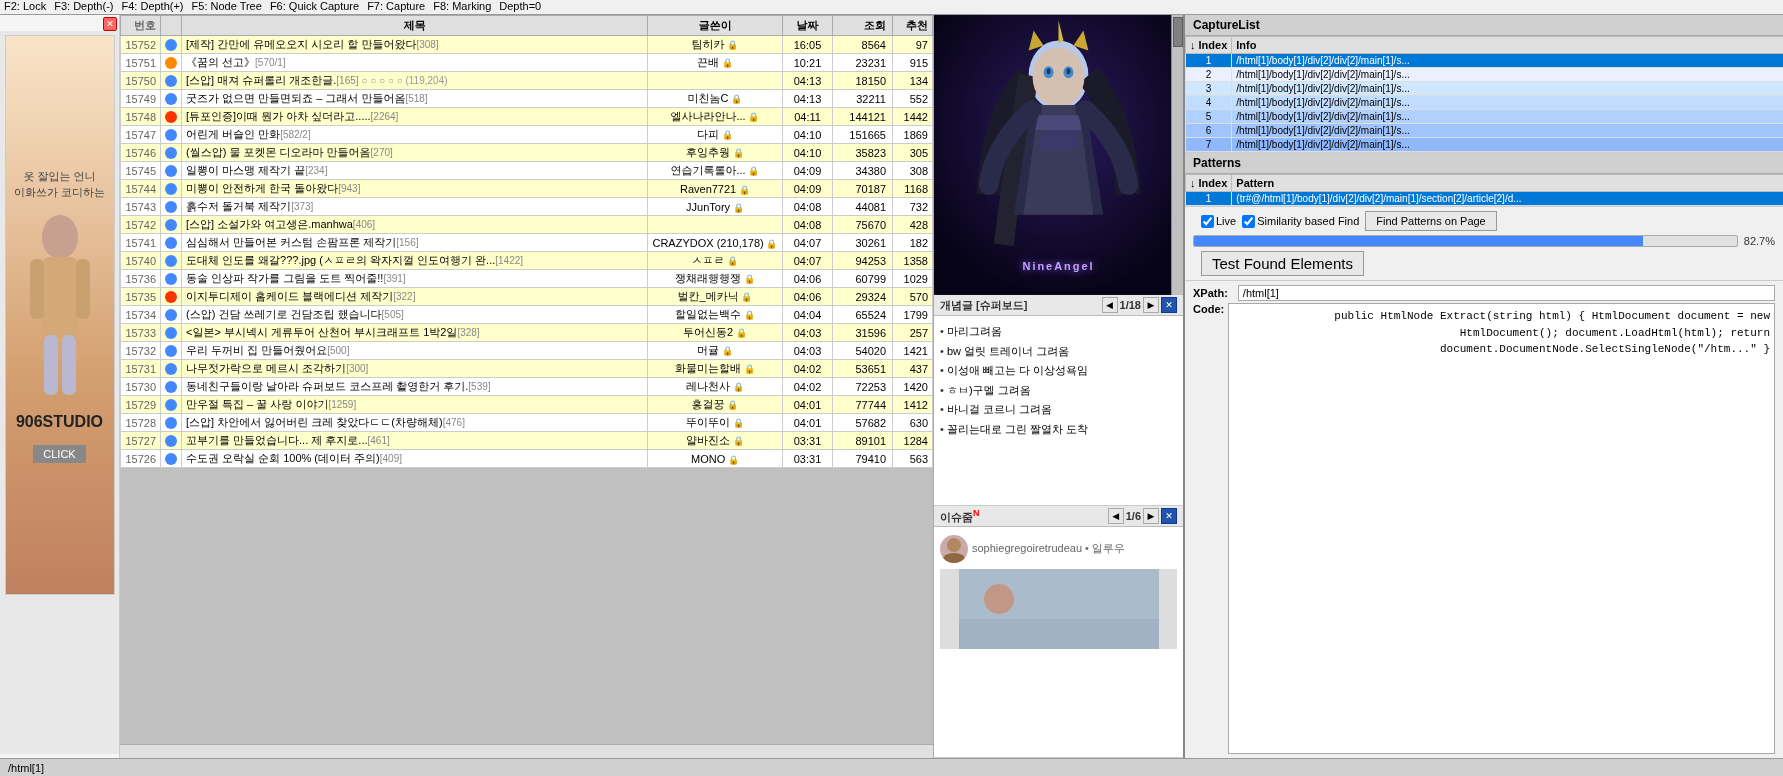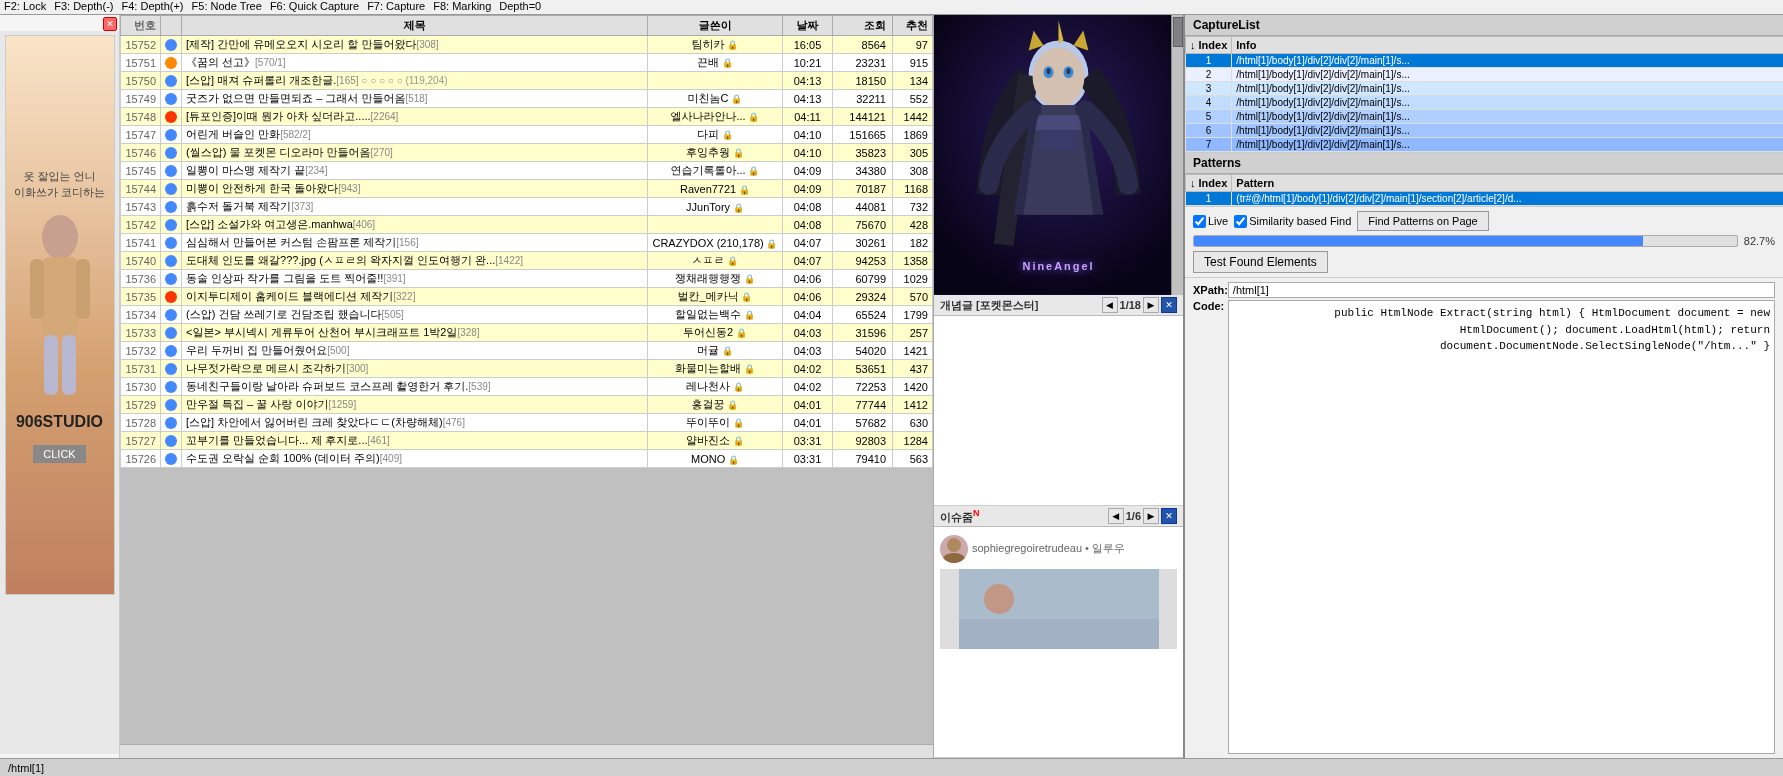--- a/index.html
+++ b/index.html
@@ -271,20 +271,21 @@
       display: flex;
       flex-direction: column;
       gap: 4px;
       border-bottom: 1px solid #ccc;
       flex-shrink: 0;
     }
     .ctrl-row {
       display: flex;
       align-items: center;
       gap: 6px;
+      margin-left: 8px;
     }
     .checkbox-label {
       display: flex;
       align-items: center;
       gap: 2px;
       cursor: pointer;
     }
     #find-patterns-btn {
       background: #e8e8e8;
       border: 1px solid #999;
@@ -309,36 +310,36 @@
     .progress-bar-fill {
       height: 100%;
       background: #4488ff;
     }
     .progress-pct { font-size: 11px; color: #333; white-space: nowrap; }
     #test-found-btn {
       background: #e8e8e8;
       border: 1px solid #999;
       padding: 3px 10px;
       cursor: pointer;
-      font-size: 12px;
+      font-size: 15px;
     }
 
     
     #xpath-code-section {
       flex: 1;
       overflow: hidden;
       display: flex;
       flex-direction: column;
       padding: 4px 8px;
       gap: 2px;
     }
     .xpath-row {
       display: flex;
       align-items: center;
-      gap: 0;
+      gap: 10px;
     }
     .xpath-label { font-weight: bold; font-size: 11px; white-space: nowrap; }
     .xpath-value {
       flex: 1;
       font-size: 11px;
       color: #000;
       background: #fff;
       border: 1px solid #aaa;
       padding: 1px 4px;
     }
@@ -633,21 +634,21 @@
     <td class="col-time">04:01</td>
     <td class="col-views">57682</td>
     <td class="col-rec">630</td>
   </tr>
             <tr class="row-highlight">
     <td class="col-num">15727</td>
     <td class="col-icon"><span style="display:inline-block;width:12px;height:12px;border-radius:50%;background:#4488ff;vertical-align:middle;"></span></td>
     <td class="col-title">꼬부기를 만들었습니다... 제 후지로...<span class="num-box"> [461]</span></td>
     <td class="col-author">얄바진소 <span style="color:#888;font-size:9px;">🔒</span></td>
     <td class="col-time">03:31</td>
-    <td class="col-views">92803</td>
+    <td class="col-views">89101</td>
     <td class="col-rec">1284</td>
   </tr>
             <tr class="row-normal">
     <td class="col-num">15726</td>
     <td class="col-icon"><span style="display:inline-block;width:12px;height:12px;border-radius:50%;background:#4488ff;vertical-align:middle;"></span></td>
     <td class="col-title">수도권 오락실 순회 100% (데이터 주의)<span class="num-box"> [409]</span></td>
     <td class="col-author">MONO <span style="color:#888;font-size:9px;">🔒</span></td>
     <td class="col-time">03:31</td>
     <td class="col-views">79410</td>
     <td class="col-rec">563</td>
@@ -701,28 +702,36 @@
         <text x="125" y="255" text-anchor="middle" fill="#c8a0ff" font-size="18" font-weight="bold" letter-spacing="2" style="text-shadow:0 0 8px #8866ff">NineAngel</text>
       </svg>
 
       <div style="position:absolute;right:0;top:0;bottom:0;width:12px;background:#c0c0c0;border-left:1px solid #888;">
         <div style="width:10px;height:30px;background:#808080;margin:2px 1px;border:1px solid #606060;"></div>
       </div>
     </div>
 
     <div class="preview-panel">
       <div class="preview-header">
-        <span>개념글 [포켓몬스터]</span>
+        <span>개념글 [슈퍼보드]</span>
         <div class="preview-nav">
           <button>◀</button>
           <span class="nav-counter">1/18</span>
           <button>▶</button>
           <button style="background:#2255aa;color:white;border:1px solid #1133aa;">✕</button>
         </div>
       </div>
+      <div class="preview-content" id="preview-top-content">
+      <div class="bullet-item">마리그려옴</div>
+          <div class="bullet-item">bw 얼릿 트레이너 그려옴</div>
+          <div class="bullet-item">이성애 빼고는 다 이상성욕임</div>
+          <div class="bullet-item">ㅎㅂ)구멜 그려옴</div>
+          <div class="bullet-item">바니걸 코르니 그려옴</div>
+          <div class="bullet-item">꼴리는대로 그린 짤열차 도착</div>
+        </div>
     </div>
 
     <div class="preview-panel" style="flex:1.2">
       <div class="preview-header">
         <span>
           <span>이슈줌</span><sup style="color:red;font-size:9px;">N</sup>
         </span>
         <div class="preview-nav">
           <button>◀</button>
           <span class="nav-counter">1/6</span>

